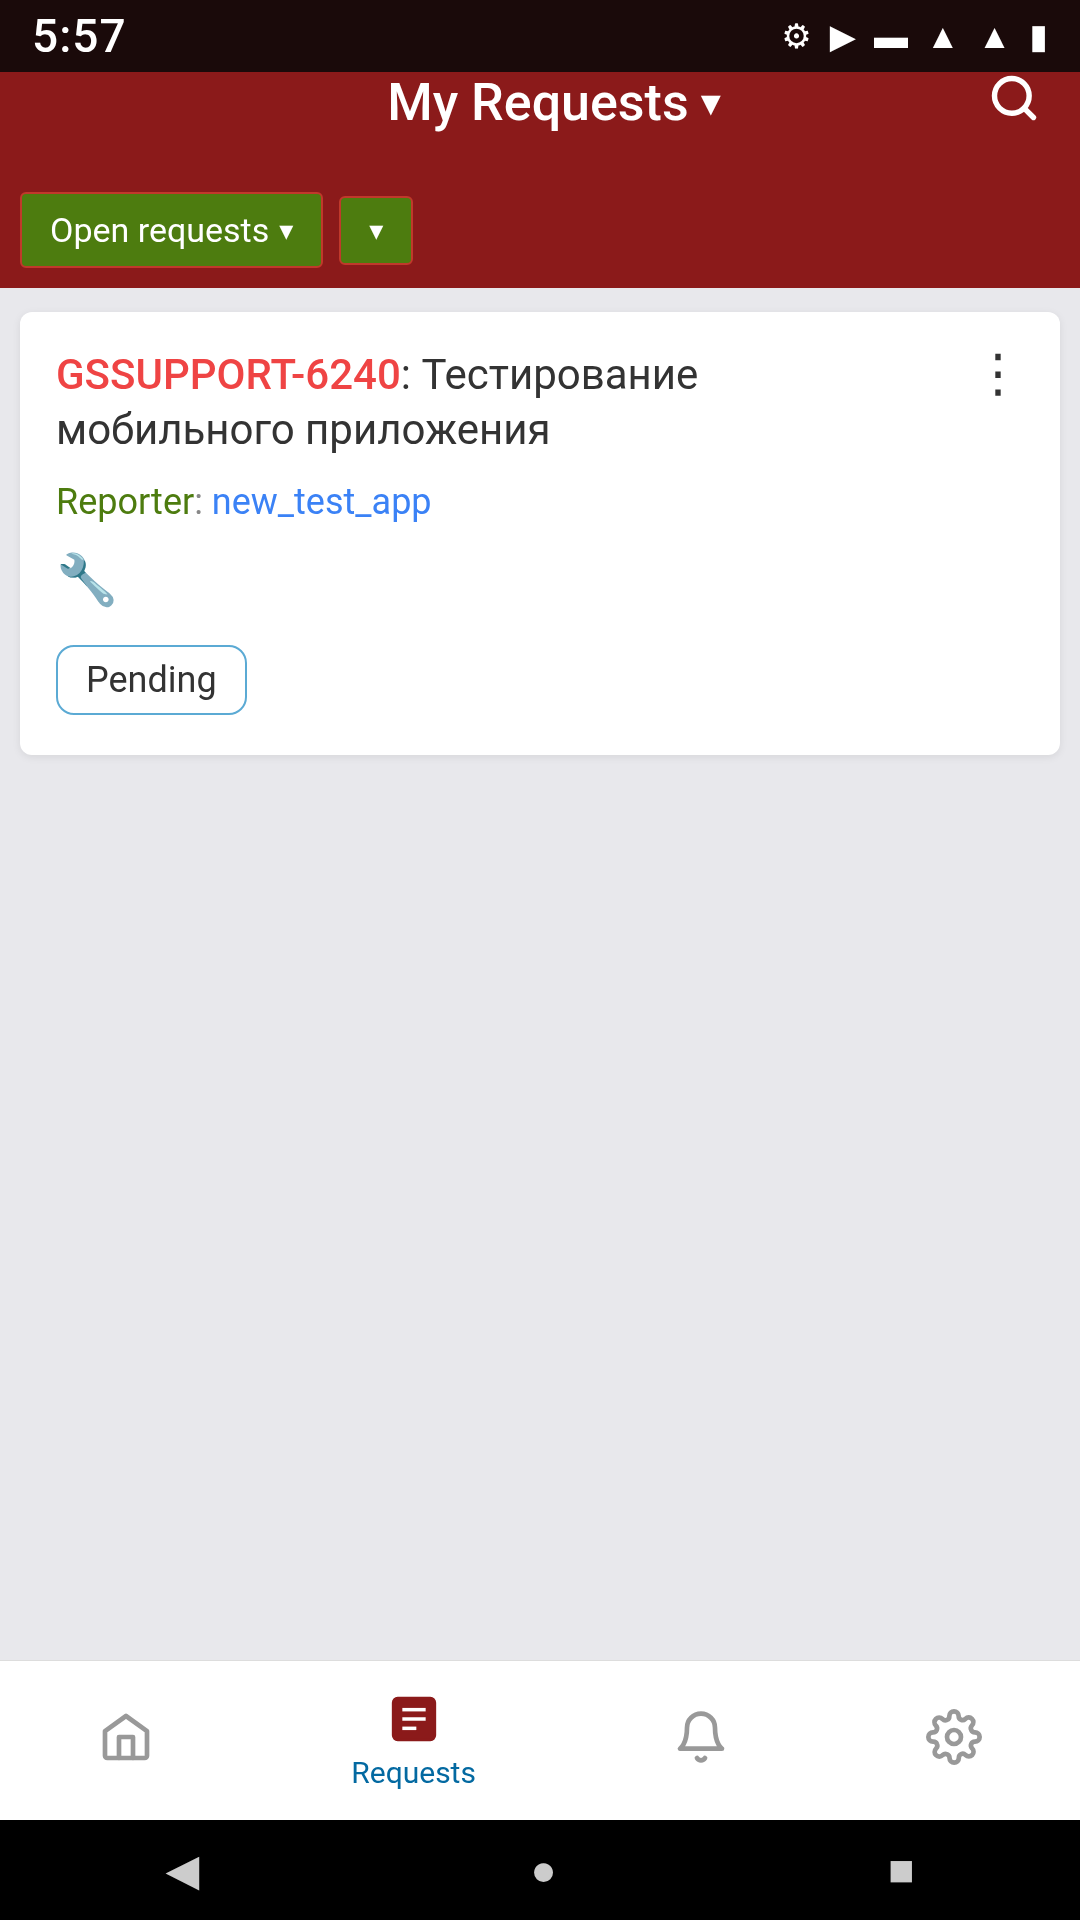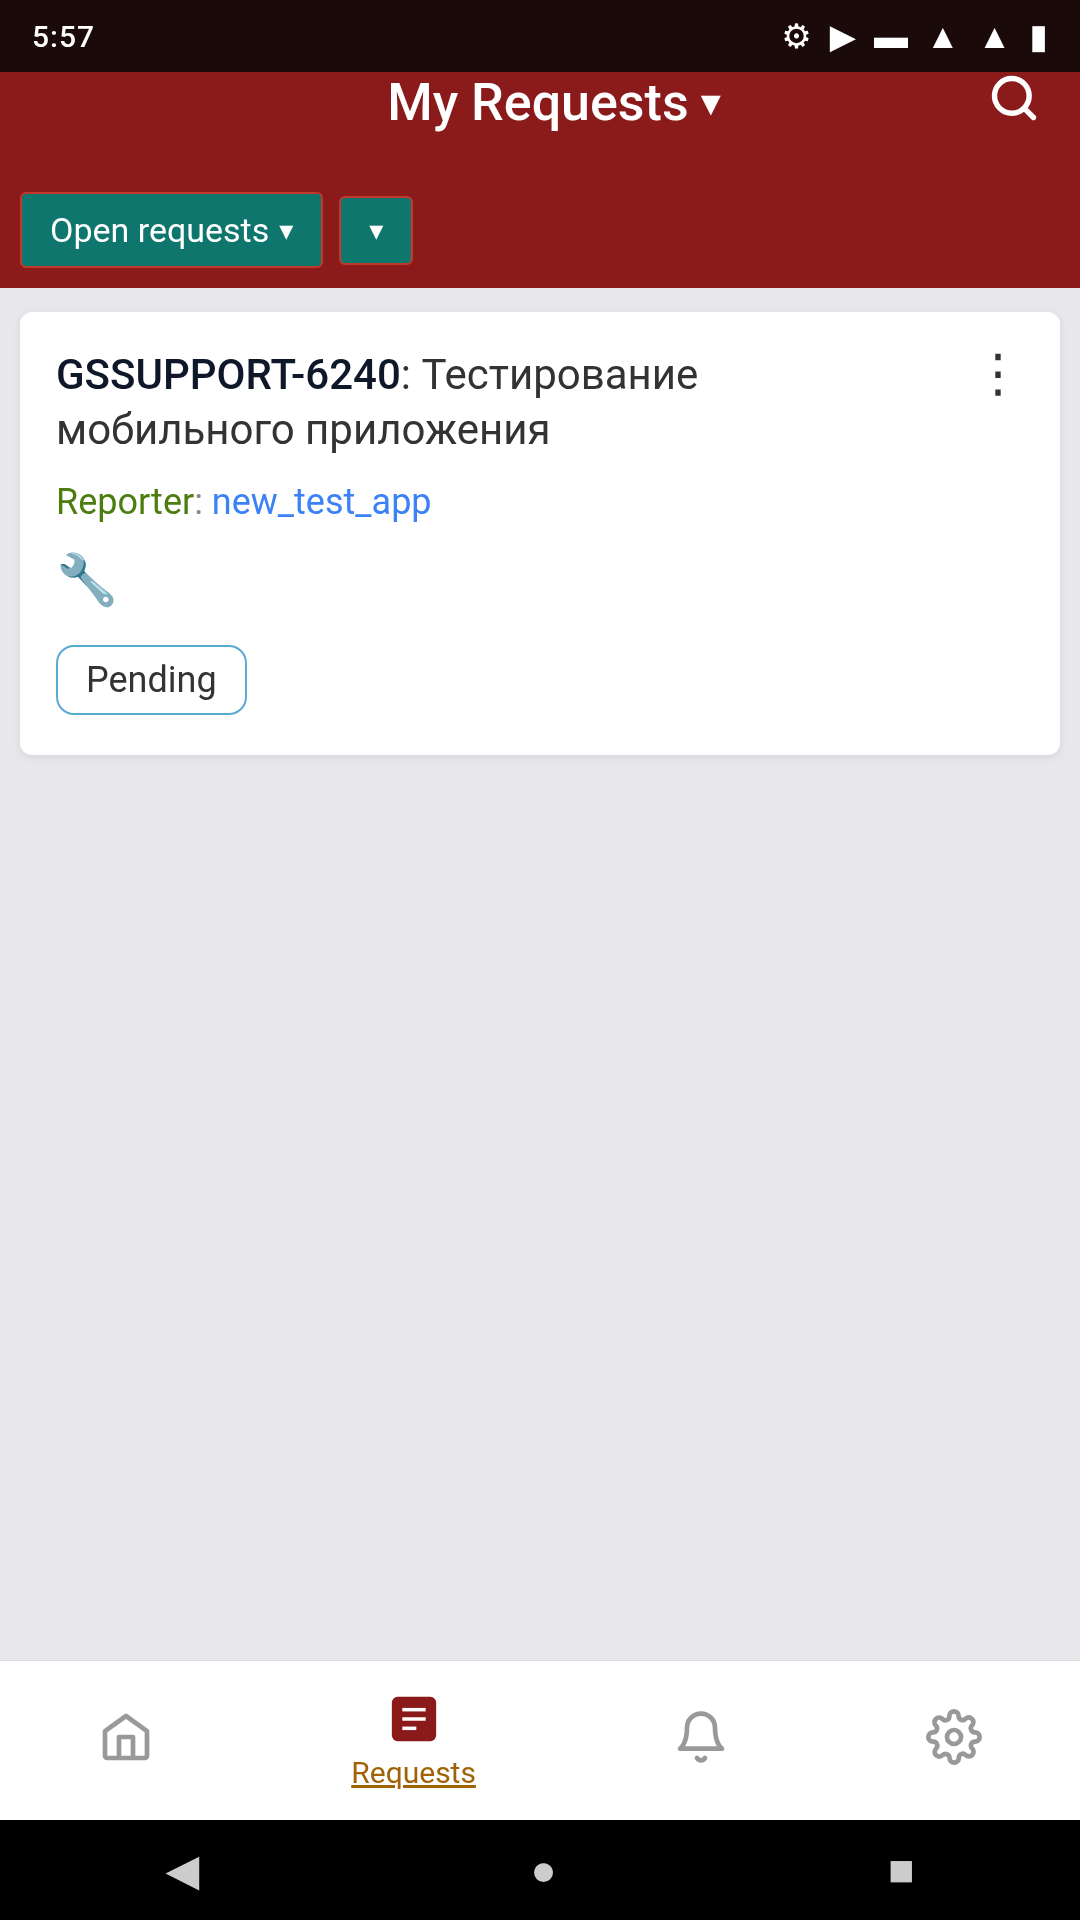--- a/index.html
+++ b/index.html
@@ -20,21 +20,21 @@
       background: #1a0a0a;
       color: #fff;
       display: flex;
       align-items: center;
       justify-content: space-between;
       padding: 0 32px;
       height: 72px;
       flex-shrink: 0;
     }
     .status-bar-left {
-      font-size: 30px;
+      font-size: 46px;
       font-weight: 500;
       letter-spacing: 1px;
     }
     .status-bar-right {
       display: flex;
       align-items: center;
       gap: 18px;
     }
     .status-icon {
       color: #fff;
@@ -72,21 +72,21 @@
     .filter-bar {
       background: #8b1a1a;
       display: flex;
       align-items: center;
       padding: 0 20px 20px 20px;
       gap: 16px;
       flex-shrink: 0;
       overflow-x: hidden;
     }
     .filter-chip {
-      background: #0f766e;
+      background: #4d7c0f;
       border: 2px solid #c0392b;
       color: #fff;
       font-size: 34px;
       padding: 16px 28px;
       border-radius: 6px;
       display: flex;
       align-items: center;
       gap: 10px;
       cursor: pointer;
       white-space: nowrap;
@@ -116,21 +116,21 @@
       align-items: flex-start;
       margin-bottom: 24px;
     }
     .card-title {
       font-size: 42px;
       line-height: 1.3;
       flex: 1;
       padding-right: 20px;
     }
     .card-id {
-      color: #0f172a;
+      color: #ef4444;
       font-weight: 500;
     }
     .card-title-text {
       color: #333;
     }
     .card-more {
       color: #333;
       font-size: 52px;
       cursor: pointer;
       line-height: 1;
@@ -184,22 +184,21 @@
       align-items: center;
       gap: 8px;
       cursor: pointer;
       padding: 16px 40px;
     }
     .nav-label {
       font-size: 30px;
       color: #999;
     }
     .nav-label.active {
-      color: #a16207;
-      text-decoration: underline;
+      color: #0369a1;
     }
 
     
     .android-nav {
       background: #000;
       height: 100px;
       display: flex;
       align-items: center;
       justify-content: space-around;
       flex-shrink: 0;

